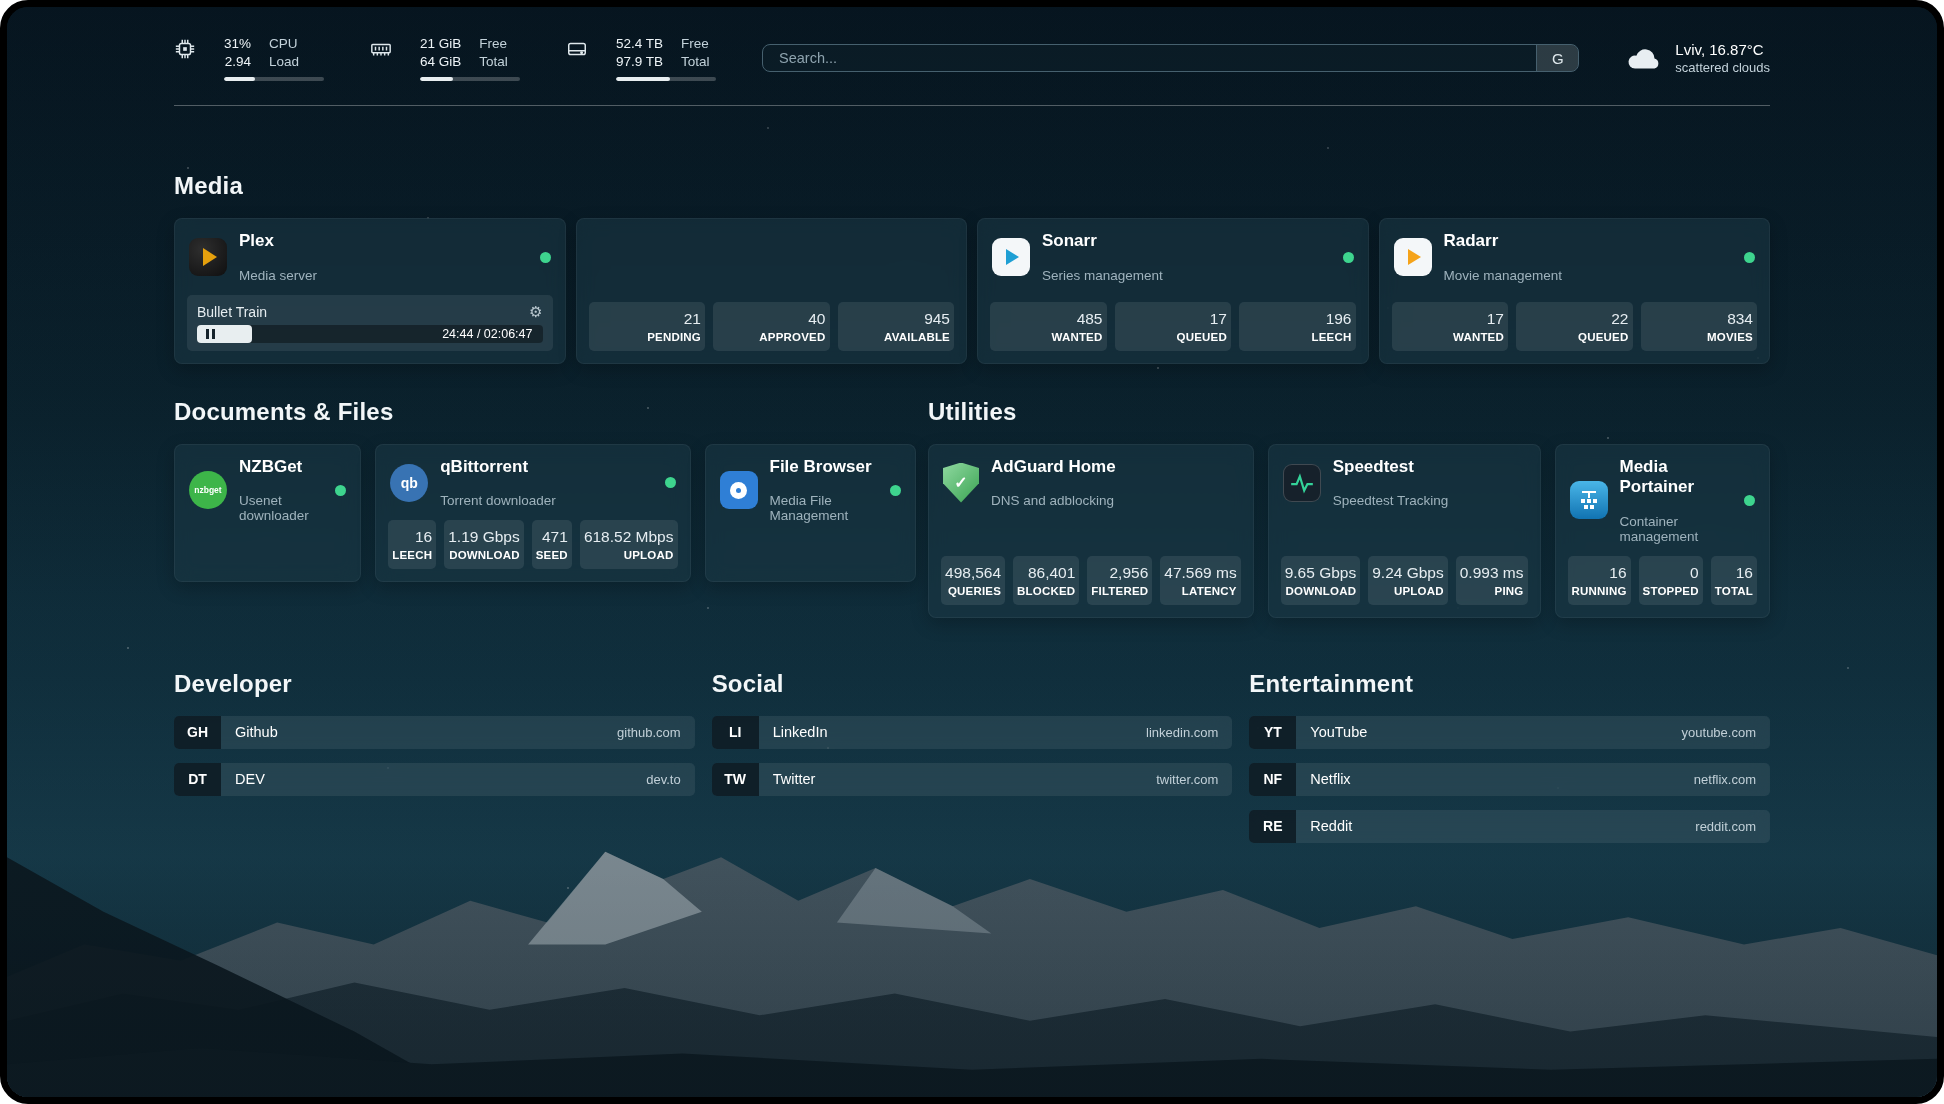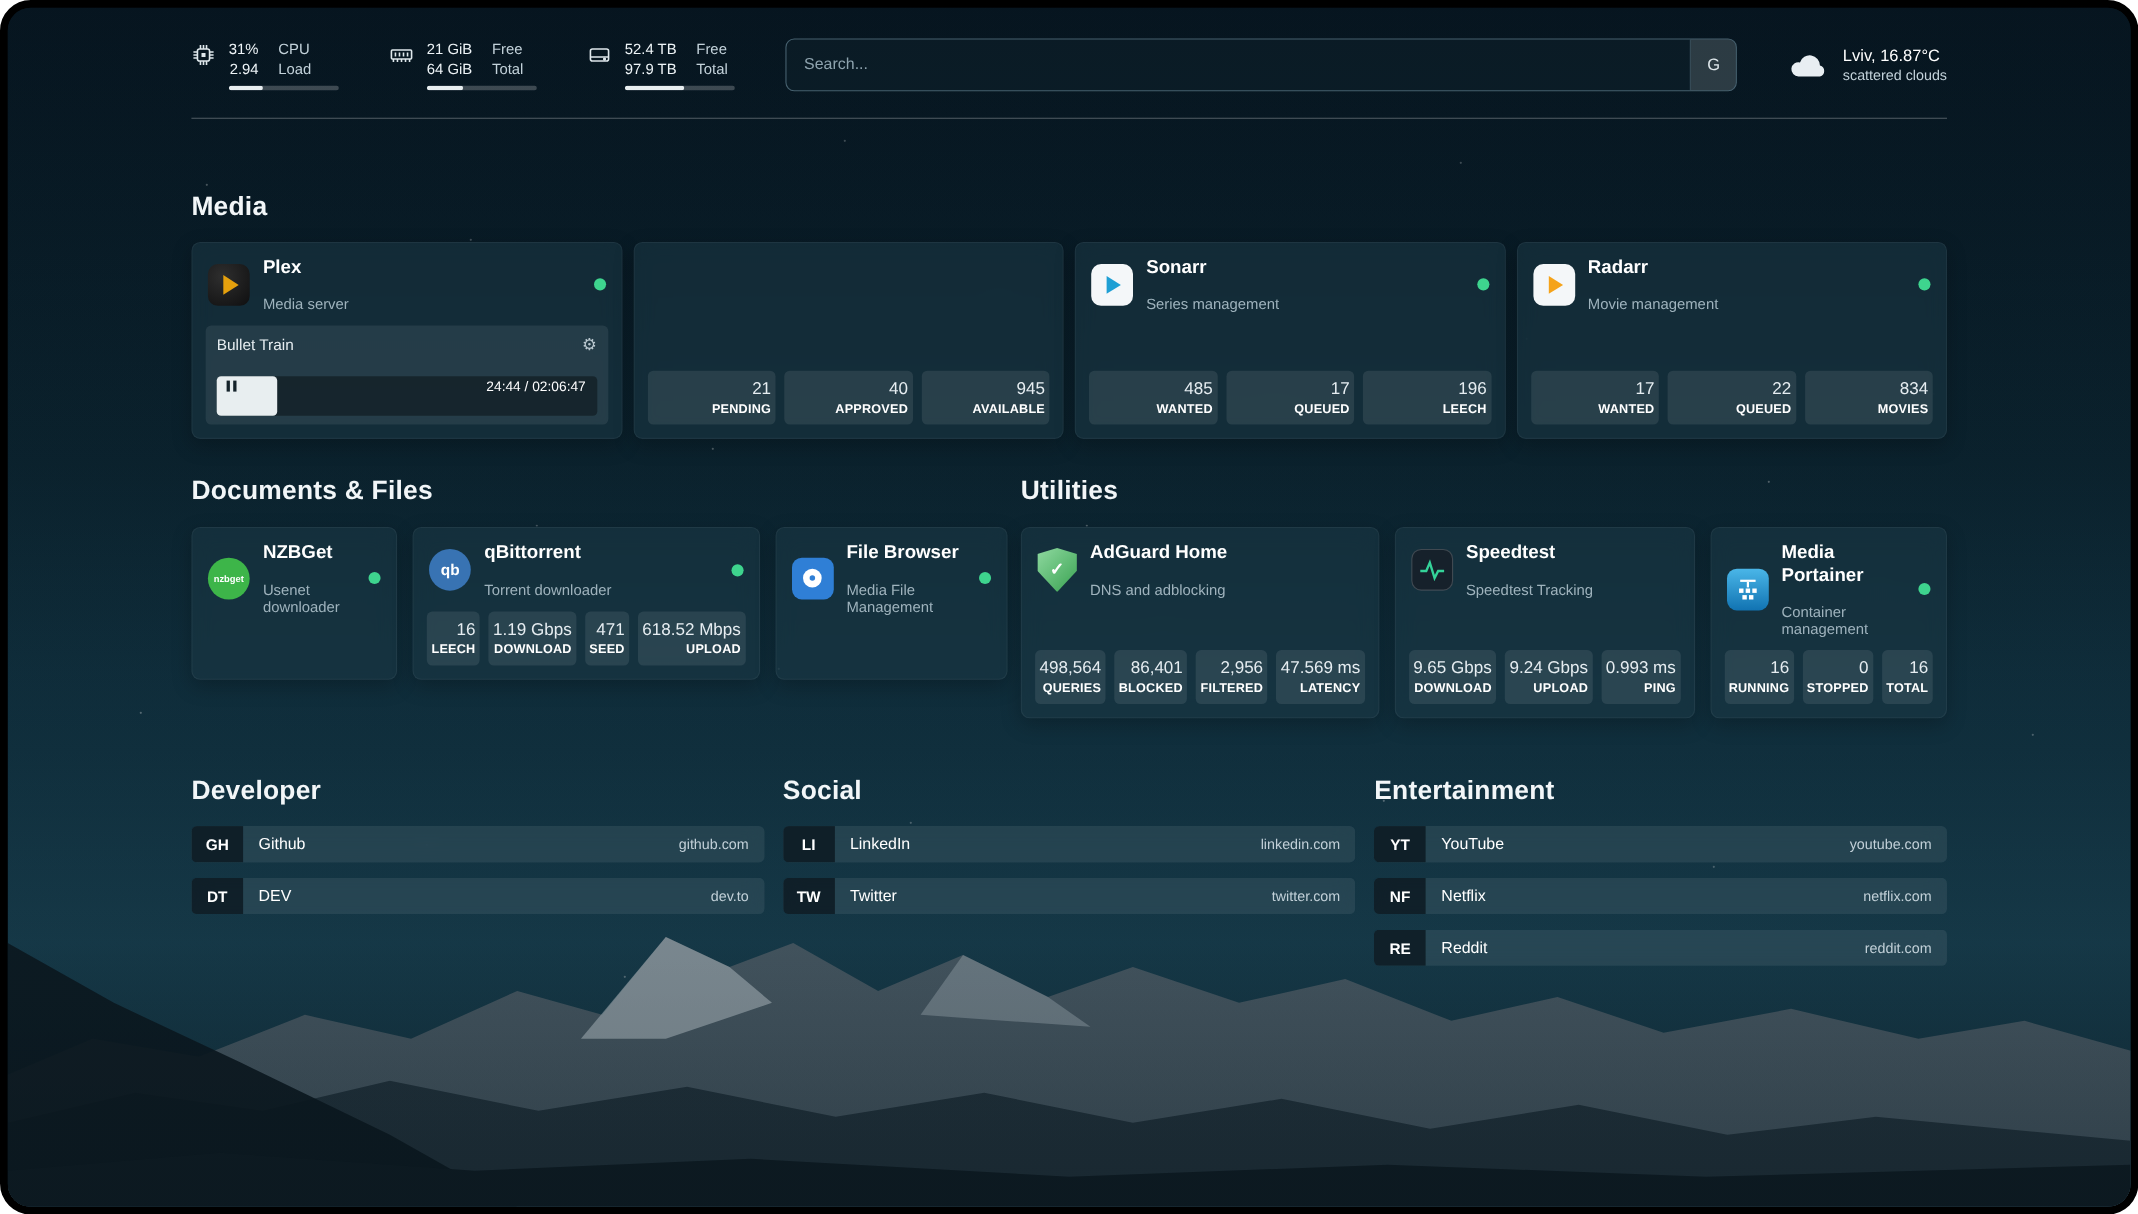--- a/index.html
+++ b/index.html
@@ -38,30 +38,30 @@
     clip-path:polygon(0% 78%,5% 83%,11% 88%,18% 94%,24% 100%,0% 100%); }
   .ridge-near { background:#101e26;
     clip-path:polygon(0% 97%,10% 95.5%,22% 97%,35% 96%,50% 97.5%,65% 96.5%,80% 97.5%,100% 96.5%,100% 100%,0% 100%); }
   .tint { background:linear-gradient(180deg, rgba(3,14,21,.3) 0%, rgba(7,24,34,.15) 55%, rgba(4,14,20,.3) 100%); }
 
   
   .content { position:relative; z-index:2; padding:0 167px 50px; }
 
   .topbar { display:flex; align-items:center; padding-top:28px; }
   .resources { display:flex; gap:46px; }
-  .res { display:flex; gap:12px; }
+  .res { display:flex; gap:28px; }
   .res-icon { color:#dfe8ec; margin-top:3px; }
   .res-row { display:flex; gap:18px; font-size:13.5px; line-height:1.35; }
   .res-vals { color:#eef4f7; text-align:right; }
   .res-labels { color:#c3d2da; }
   .res-bar { margin-top:6px; height:4px; width:100px; background:rgba(255,255,255,.22); border-radius:2px; overflow:hidden; }
   .res-fill { height:100%; background:#e8eef0; border-radius:2px; }
 
   .searchwrap { flex:1; margin:0 46px; position:relative; }
-  .searchwrap input { width:100%; height:48px; background:rgba(13,31,41,.6); border:1px solid #46606e;
+  .searchwrap input { width:100%; height:28px; background:rgba(13,31,41,.6); border:1px solid #46606e;
     border-radius:8px; color:#fca5a5; font-size:14.5px; padding:0 58px 0 16px; outline:none;
     font-family:"Liberation Sans", sans-serif; }
   .searchwrap input::placeholder { color:#8ea3ae; }
   .search-go { position:absolute; right:1px; top:1px; bottom:1px; width:42px; background:rgba(255,255,255,.14);
     border:none; border-left:1px solid #46606e; border-radius:0 7px 7px 0; color:#dfe8ec; font-size:15px;
     cursor:pointer; font-family:"Liberation Sans", sans-serif; }
 
   .weather { display:flex; align-items:center; gap:12px; }
   .weather-loc { font-size:15px; color:#fff; }
   .weather-cond { font-size:13px; color:#c3d2da; margin-top:2px; }
@@ -81,21 +81,21 @@
   .dot { width:11px; height:11px; border-radius:50%; background:#3ed48e; margin-left:auto; flex-shrink:0; }
   .stats { display:flex; gap:8px; padding:0 12px 12px; margin-top:auto; }
   .stat { flex:1; background:rgba(255,255,255,.09); border-radius:5px; padding:8px 4px; text-align:right; }
   .stat .v { font-size:15.5px; color:#e6edf1; white-space:nowrap; }
   .stat .l { font-size:11.5px; font-weight:700; color:#fff; margin-top:3px; letter-spacing:.2px; }
 
   
   .np { margin:0 12px 12px; background:rgba(255,255,255,.08); border-radius:5px; padding:8px 10px; }
   .np-top { display:flex; justify-content:space-between; align-items:center; font-size:14px; color:#e6edf1; }
   .gear { color:#b9c7cf; font-size:15px; cursor:pointer; }
-  .np-bar { margin-top:20px; position:relative; height:36px; background:rgba(0,0,0,.38); border-radius:4px; }
+  .np-bar { margin-top:4px; position:relative; height:18px; background:rgba(0,0,0,.38); border-radius:4px; }
   .np-fill { position:absolute; left:0; top:0; height:100%; background:#e8eef0; border-radius:4px; }
   .pause { position:absolute; left:9px; top:4px; display:flex; gap:3px; cursor:pointer; }
   .pause i { display:block; width:3px; height:10px; background:#15232b; }
   .np-time { position:absolute; right:10px; top:2px; font-size:12.5px; color:#fff; line-height:14px; }
 
   
   .i-plex { background:radial-gradient(circle at 35% 30%, #2e2e2e, #0f0f10); }
   .tri { width:0; height:0; border-style:solid; }
   .tri-plex { border-width:9px 0 9px 14px; border-color:transparent transparent transparent #e5a00d; margin-left:4px; }
   .i-overseerr { background:radial-gradient(circle at 64% 34%, #ece4ff 0%, #a78bfa 26%, #6d28d9 58%, #4c1d95 100%); border-radius:50%; }

